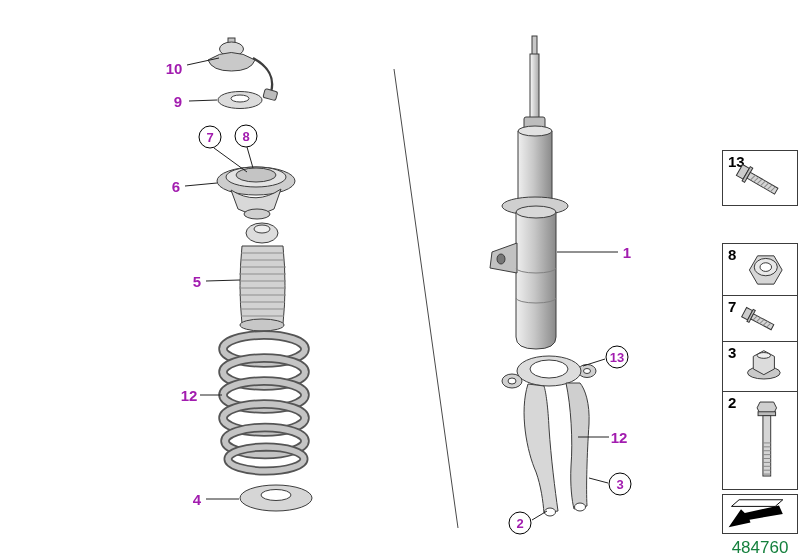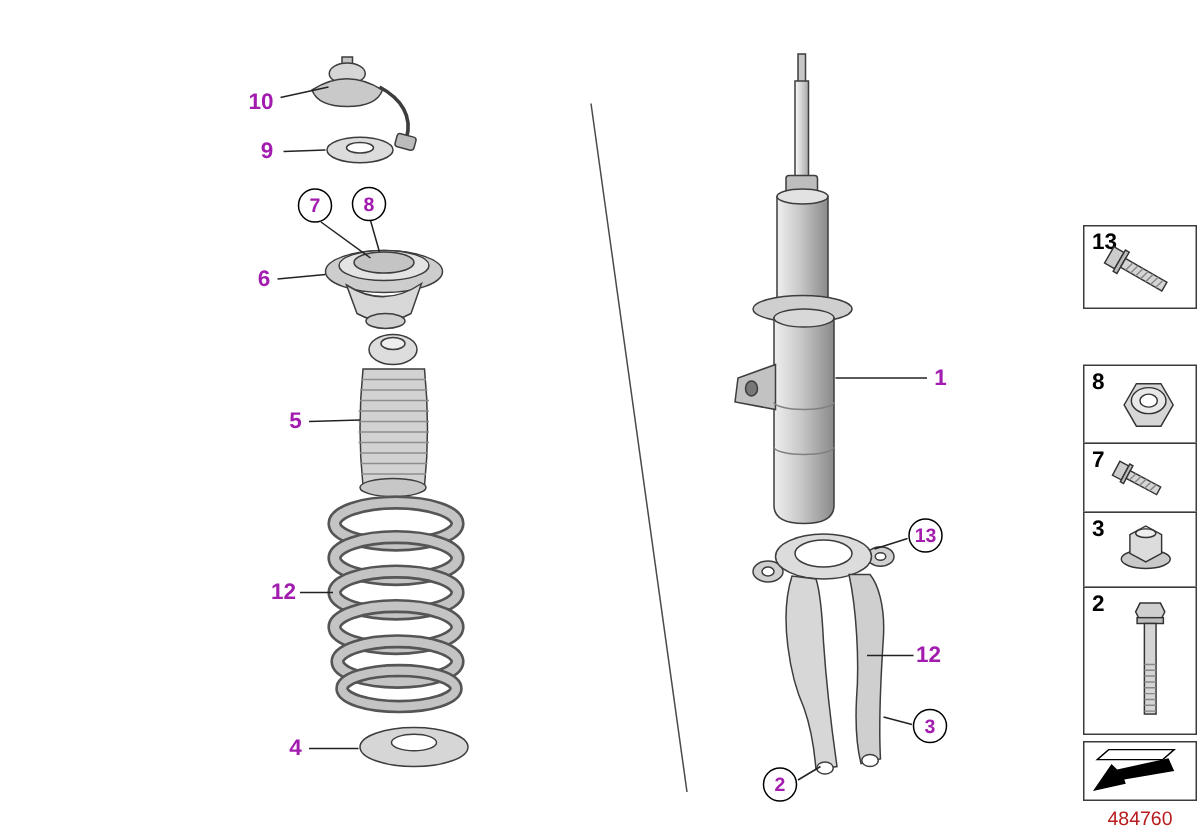--- a/index.html
+++ b/index.html
@@ -27,21 +27,21 @@
     position:absolute; top:3px; left:5px;
     font-weight:bold; font-size:15px; line-height:1;
   }
   .cell-icon { position:absolute; left:0; top:0; width:100%; height:100%; }
   .arrow-box {
     position:absolute; left:722px; top:494px; width:76px; height:40px;
     border:1px solid #3c3c3c; background:#fff;
   }
   .partnum {
     position:absolute; left:722px; top:538px; width:76px;
-    text-align:center; font-size:13px; color:#b91c1c;
+    text-align:center; font-size:17px; color:#15803d;
   }
 </style>
 </head>
 <body>
 
 <div id="stage">
 
   <svg class="artwork" viewBox="0 0 800 560">
     <defs>
       <linearGradient id="cyl" x1="0" y1="0" x2="1" y2="0">

